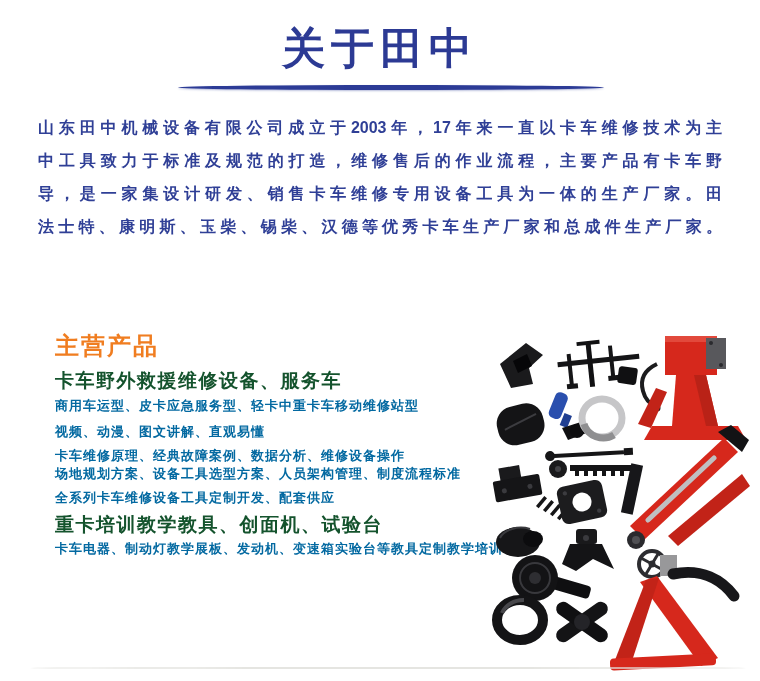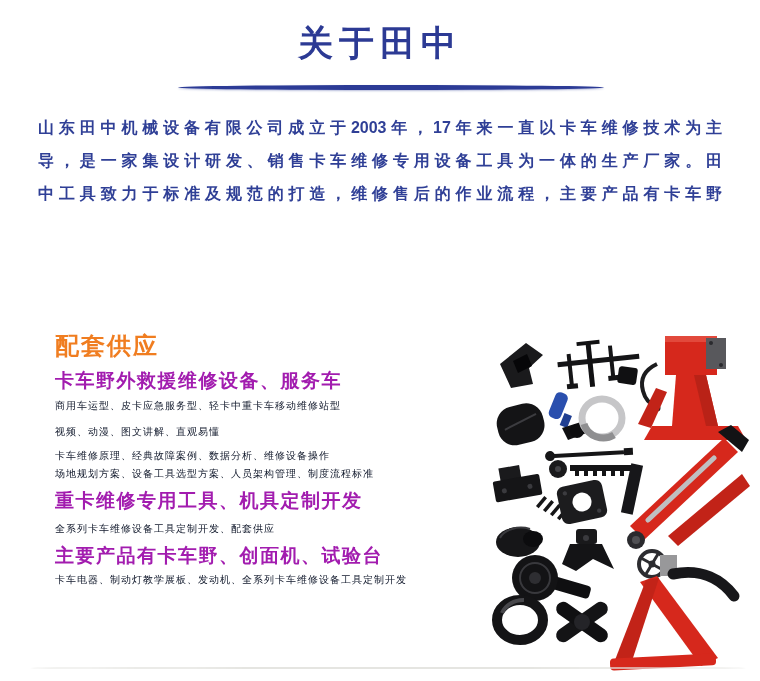--- a/index.html
+++ b/index.html
@@ -1,21 +1,21 @@
 <!DOCTYPE html>
 <html><head>
 <meta charset="utf-8">
 <style>
   html,body{margin:0;padding:0;background:#ffffff;}
   body{font-family:"Liberation Sans","DejaVu Sans",sans-serif;}
   .page{position:relative;width:760px;height:681px;background:#fff;overflow:hidden;}
 
   .page-title{
     position:absolute;top:20px;left:0;width:760px;
-    text-align:center;font-size:35px;font-weight:bold;
+    text-align:center;font-size:43px;font-weight:bold;
     color:#2c3a94;letter-spacing:6px;margin:0;
   }
   .title-divider{
     position:absolute;top:85px;left:178px;width:426px;height:5px;
     background:#2c3b96;border-radius:50%;
     box-shadow:0 1px 2px rgba(44,59,150,.35);
   }
 
   .about{
     position:absolute;top:111px;left:38px;width:684px;
@@ -26,25 +26,25 @@
     text-align:justify;text-align-last:justify;
     -moz-text-align-last:justify;
   }
 
   .products{position:absolute;top:331px;left:55px;width:470px;}
   .p-head{
     color:#f07d20;font-size:24px;font-weight:bold;
     line-height:30px;margin:0 0 8px 0;letter-spacing:2px;
   }
   .sec-title{
-    color:#a21caf;font-size:19px;font-weight:bold;
+    color:#14532d;font-size:19px;font-weight:bold;
     line-height:24px;margin:0 0 4px 0;letter-spacing:1.5px;white-space:nowrap;
   }
   .sec-sub{
-    color:#0f172a;font-size:10px;font-weight:normal;
+    color:#0369a1;font-size:13px;font-weight:bold;
     line-height:17.5px;margin:0 0 8px 0;letter-spacing:1px;white-space:nowrap;
   }
   .sec-sub.tight{margin-bottom:0;}
   .sec-sub.last-of-group{margin-bottom:7px;}
   .mb0{margin-bottom:0;}
 
   .tools{position:absolute;left:480px;top:328px;width:280px;height:350px;}
 
   .bottom-divider{
     position:absolute;left:30px;top:667px;width:716px;height:2px;
@@ -54,41 +54,41 @@
 </head>
 <body>
 
 <div class="page">
 
   <h1 class="page-title">关于田中</h1>
   <div class="title-divider"></div>
 
   <div class="about">
     <div class="aline">山东田中机械设备有限公司成立于2003年，17年来一直以卡车维修技术为主</div>
+    <div class="aline">中工具致力于标准及规范的打造，维修售后的作业流程，主要产品有卡车野</div>
     <div class="aline">导，是一家集设计研发、销售卡车维修专用设备工具为一体的生产厂家。田</div>
-    <div class="aline">中工具致力于标准及规范的打造，维修售后的作业流程，主要产品有卡车野</div>
+    <div class="aline">法士特、康明斯、玉柴、锡柴、汉德等优秀卡车生产厂家和总成件生产厂家。</div>
   </div>
 
   <div class="products">
-    <div class="p-head">配套供应</div>
+    <div class="p-head">主营产品</div>
 
     <div class="sec-title">卡车野外救援维修设备、服务车</div>
     <div class="sec-sub">商用车运型、皮卡应急服务型、轻卡中重卡车移动维修站型</div>
 
     <div class="sec-sub last-of-group">视频、动漫、图文讲解、直观易懂</div>
     <div class="sec-sub tight">卡车维修原理、经典故障案例、数据分析、维修设备操作</div>
 
     <div class="sec-sub last-of-group">场地规划方案、设备工具选型方案、人员架构管理、制度流程标准</div>
 
-    <div class="sec-title" style="margin-bottom:7px;">重卡维修专用工具、机具定制开发</div>
 
     <div class="sec-sub" style="margin-bottom:6px;">全系列卡车维修设备工具定制开发、配套供应</div>
 
-    <div class="sec-title" style="margin-bottom:3px;">主要产品有卡车野、创面机、试验台</div>
-    <div class="sec-sub mb0">卡车电器、制动灯教学展板、发动机、全系列卡车维修设备工具定制开发</div>
+    <div class="sec-title" style="margin-bottom:3px;">重卡培训教学教具、创面机、试验台</div>
+    <div class="sec-sub mb0">卡车电器、制动灯教学展板、发动机、变速箱实验台等教具定制教学培训</div>
   </div>
 
   <svg class="tools" viewBox="0 0 280 350" xmlns="http://www.w3.org/2000/svg" aria-hidden="true">
 
     <g>
       <path d="M20,36 L46,15 L63,27 L49,40 L53,56 L31,60 Z" fill="#1a1a1c"></path>
       <path d="M33,33 L47,26 L52,38 L38,45 Z" fill="#060608"></path>
     </g>
 
     <g transform="rotate(-6 118 38)">

